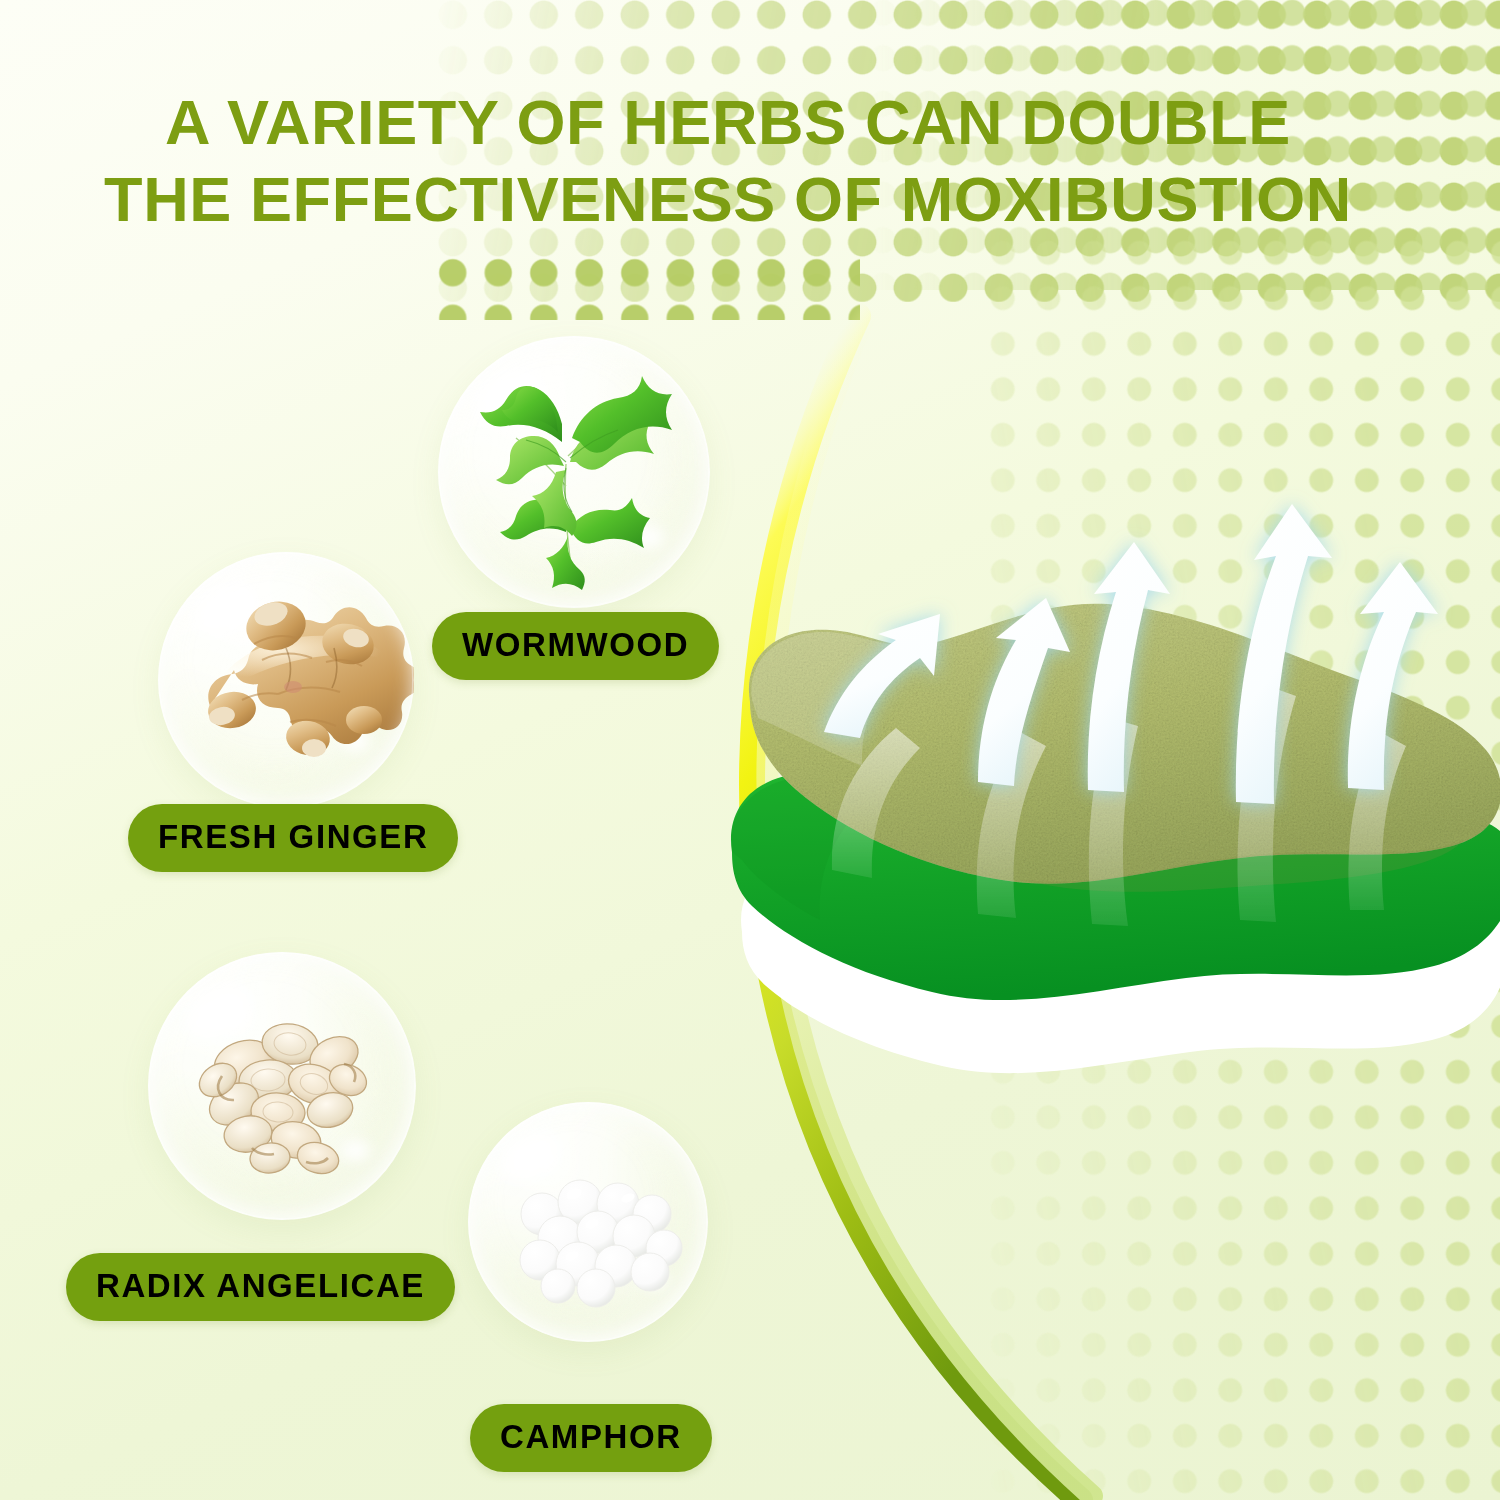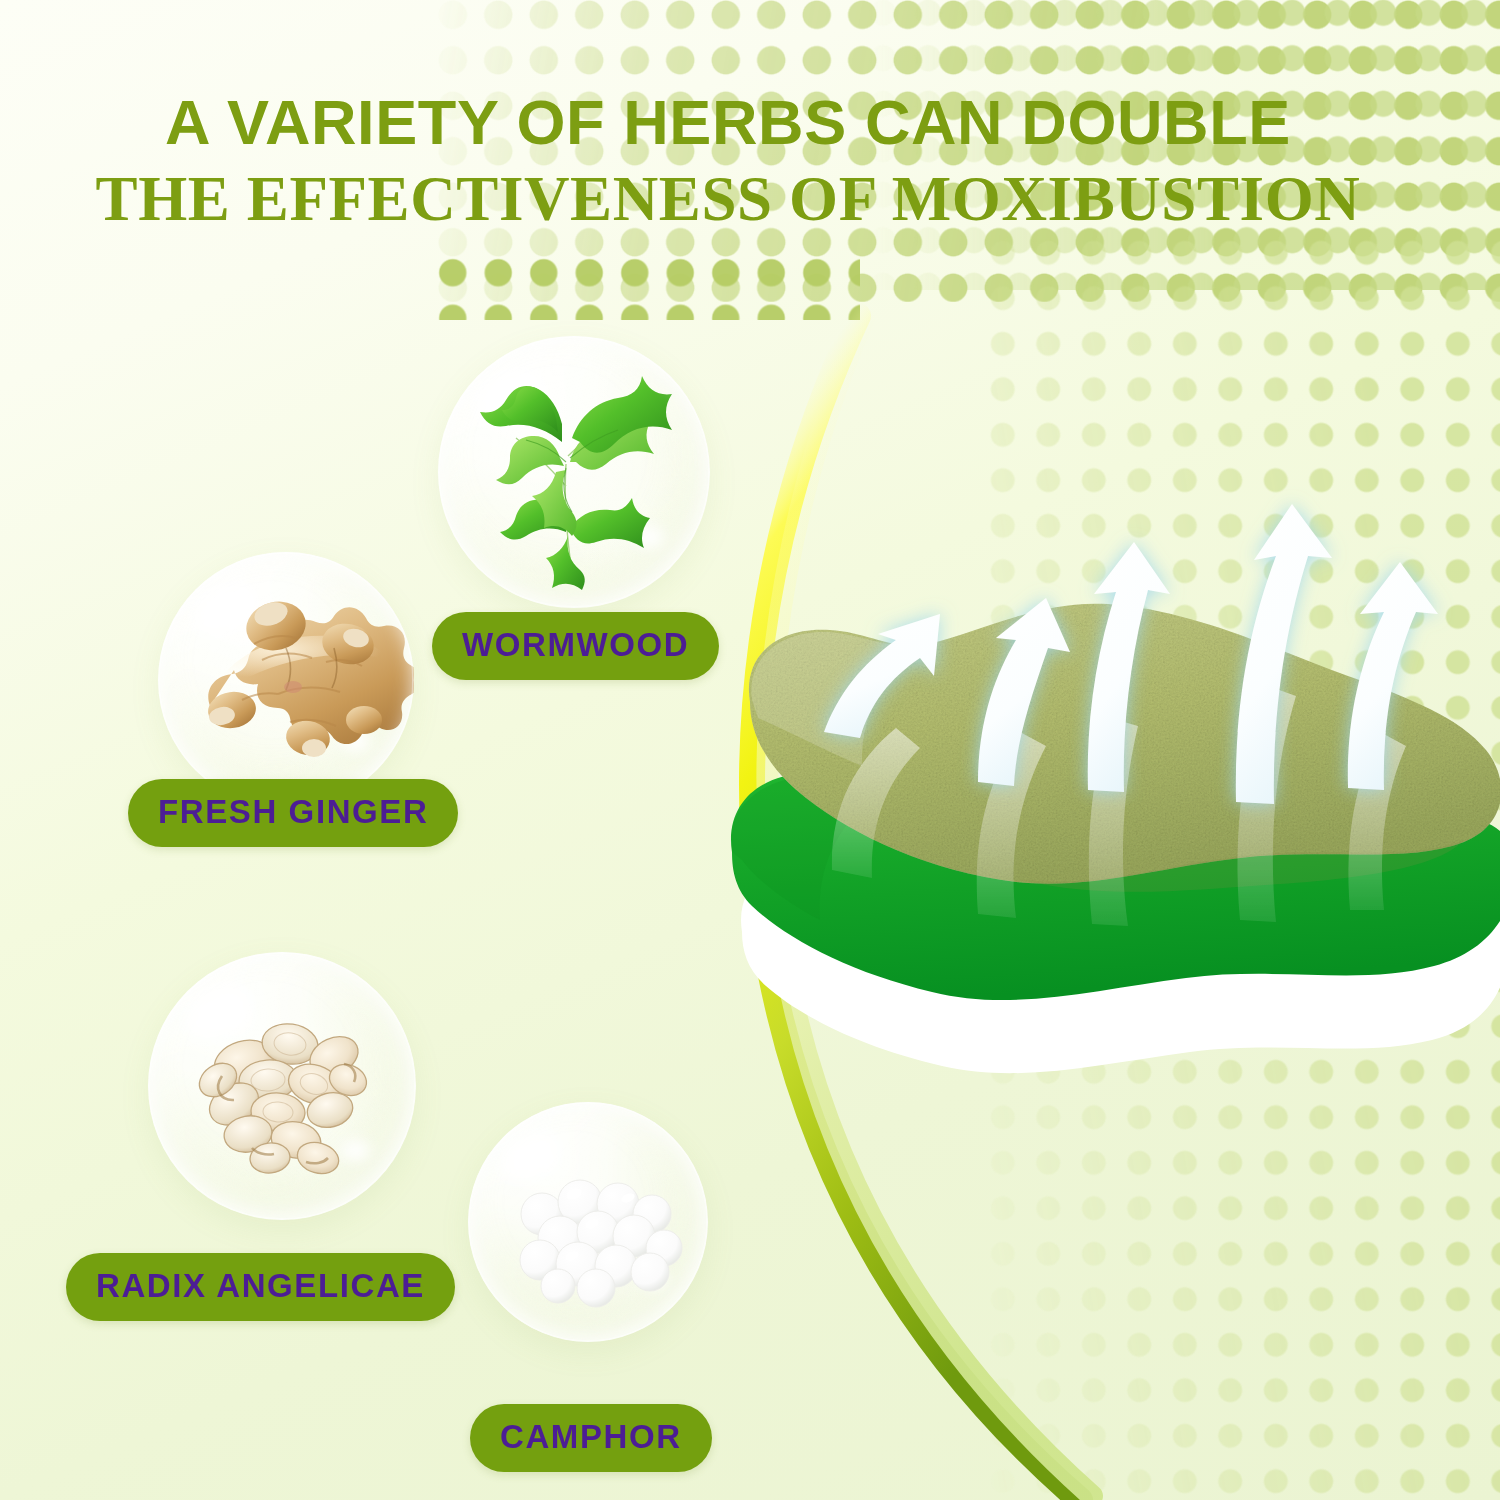--- a/index.html
+++ b/index.html
@@ -63,21 +63,21 @@
     text-align:center;
     color:#7d9e12;
     font-weight:bold;
     font-size:63px;
     line-height:1.22;
     letter-spacing:.6px;
     text-transform:uppercase;
     z-index:8;
     -webkit-font-smoothing:antialiased;
   }
-  .title .l2 { display:block;font-family:Liberation Serif, serif; }
+  .title .l2 { display:block; }
 
   
   #divider { position:absolute; inset:0; z-index:4; pointer-events:none; }
 
   
   .bubble {
     position:absolute;
     border-radius:50%;
     z-index:6;
     background:
@@ -105,39 +105,39 @@
   .bubble .spec.a { width:26%; height:17%; left:13%; top:14%; transform:rotate(-28deg); }
   .bubble .spec.b { width:11%; height:8%; left:72%; top:70%; }
 
   .art { position:absolute; inset:0; }
 
   
   .pill {
     position:absolute;
     z-index:9;
     background:#74a00f;
-    color:#4c1d95;
+    color:#000000;
     font-weight:bold;
     font-size:33px;
     letter-spacing:1.6px;
     padding:14px 30px 16px;
     border-radius:40px;
     white-space:nowrap;
     text-transform:uppercase;
     box-shadow:0 3px 8px rgba(110,140,40,.18);
   }
 
   
   #b-wormwood { left:438px; top:336px; width:272px; height:272px; }
   #b-ginger   { left:158px; top:552px; width:256px; height:256px; }
   #b-radix    { left:148px; top:952px; width:268px; height:268px; }
   #b-camphor  { left:468px; top:1102px; width:240px; height:240px; }
 
   #p-wormwood { left:432px; top:612px; }
-  #p-ginger   { left:128px; top:779px; }
+  #p-ginger   { left:128px; top:804px; }
   #p-radix    { left:66px;  top:1238px;margin-top:15px; }
   #p-camphor  { left:470px; top:1372px;margin-top:32px; }
 
   
   #patch { position:absolute; left:720px; top:480px; width:800px; height:700px; z-index:5; }
 </style>
 </head>
 <body>
 
 <div id="poster">

